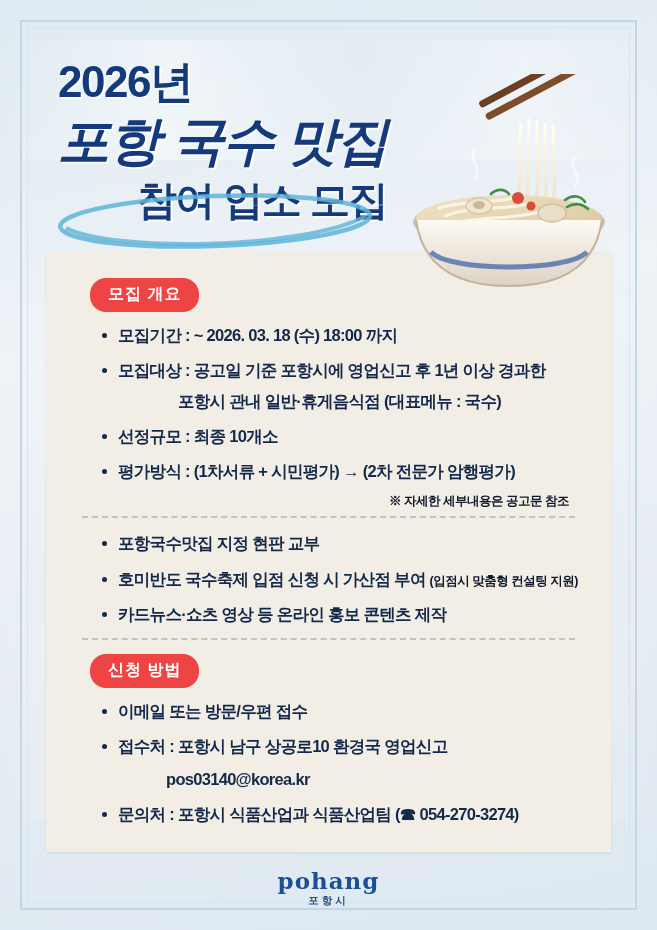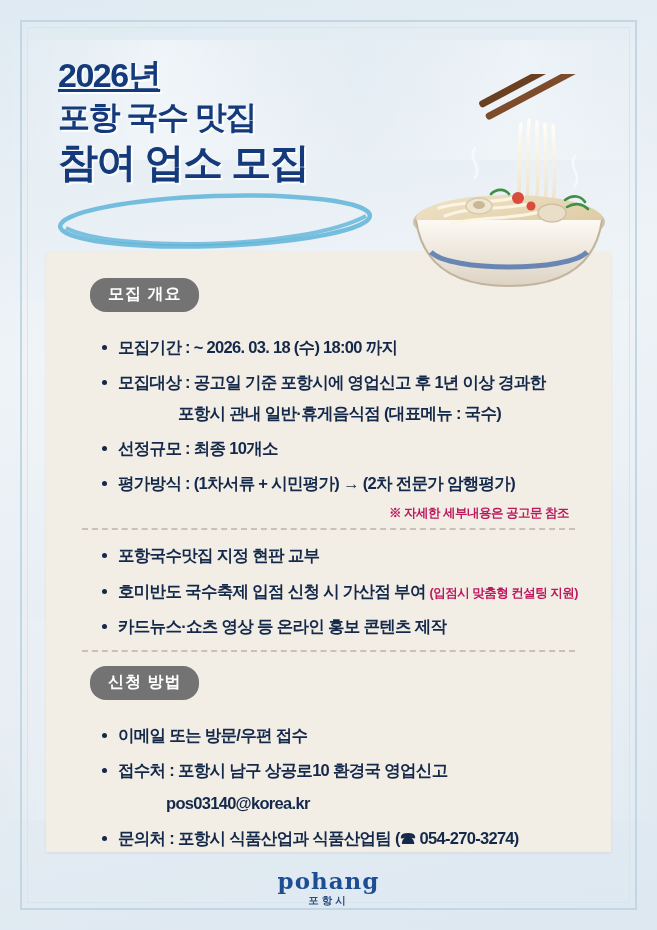--- a/index.html
+++ b/index.html
@@ -58,22 +58,22 @@
   }
   .title-line {
     font-size: 40px;
     font-weight: 700;
     color: #143a7b;
     letter-spacing: -1.5px;
     line-height: 1.26;
     text-shadow: 2px 2px 0 rgba(255,255,255,.85);
     white-space: nowrap;
   }
-  .title-line.l1 { font-size: 34px; text-decoration: underline; }
-  .title-line.l2 { font-size: 32px; }
+  .title-line.l1 { font-size: 44px; }
+  .title-line.l2 { font-size: 52px; font-style: italic; }
   .title-line.l3 { font-size: 40px; text-align: right; }
 
   .subtitle {
     position: absolute;
     top: 22px;
     left: 218px;
     z-index: 5;
     line-height: 1.5;
   }
   .subtitle .s1 {
@@ -121,32 +121,32 @@
     bottom: 78px;
     background: #f2eee6;
     box-shadow: 0 1px 3px rgba(0,0,0,.07);
   }
   .card-inner { padding: 26px 26px 10px 26px; }
 
   .section { margin-bottom: 6px; }
 
   .chip {
     display: inline-block;
-    background: #737373;
+    background: #ef4444;
     color: #ffffff;
     font-size: 16px;
     font-weight: 700;
     letter-spacing: 1px;
     padding: 6px 18px 7px;
     border-radius: 16px;
     margin-left: 18px;
     margin-bottom: 12px;
   }
 
-  ul.items { list-style: none; padding-left: 30px; margin-top: 12px; }
+  ul.items { list-style: none; padding-left: 30px; }
   ul.items li {
     position: relative;
     font-size: 16.5px;
     color: #14294a;
     font-weight: 600;
     letter-spacing: -.7px;
     line-height: 1.35;
     margin-bottom: 13px;
     padding-left: 16px;
   }
@@ -165,21 +165,21 @@
     margin-top: 8px;
   }
   ul.items li .cont2 {
     display: block;
     padding-left: 48px;
     margin-top: 10px;
   }
   .small-note {
     font-size: 12.5px;
     font-weight: 600;
-    color: #be185d;
+    color: #0f172a;
     letter-spacing: -.5px;
   }
   .note-right {
     text-align: right;
     padding-right: 16px;
     margin-top: -4px;
     margin-bottom: 6px;
   }
   .divider {
     border-top: 2px dashed #c9c2b4;

